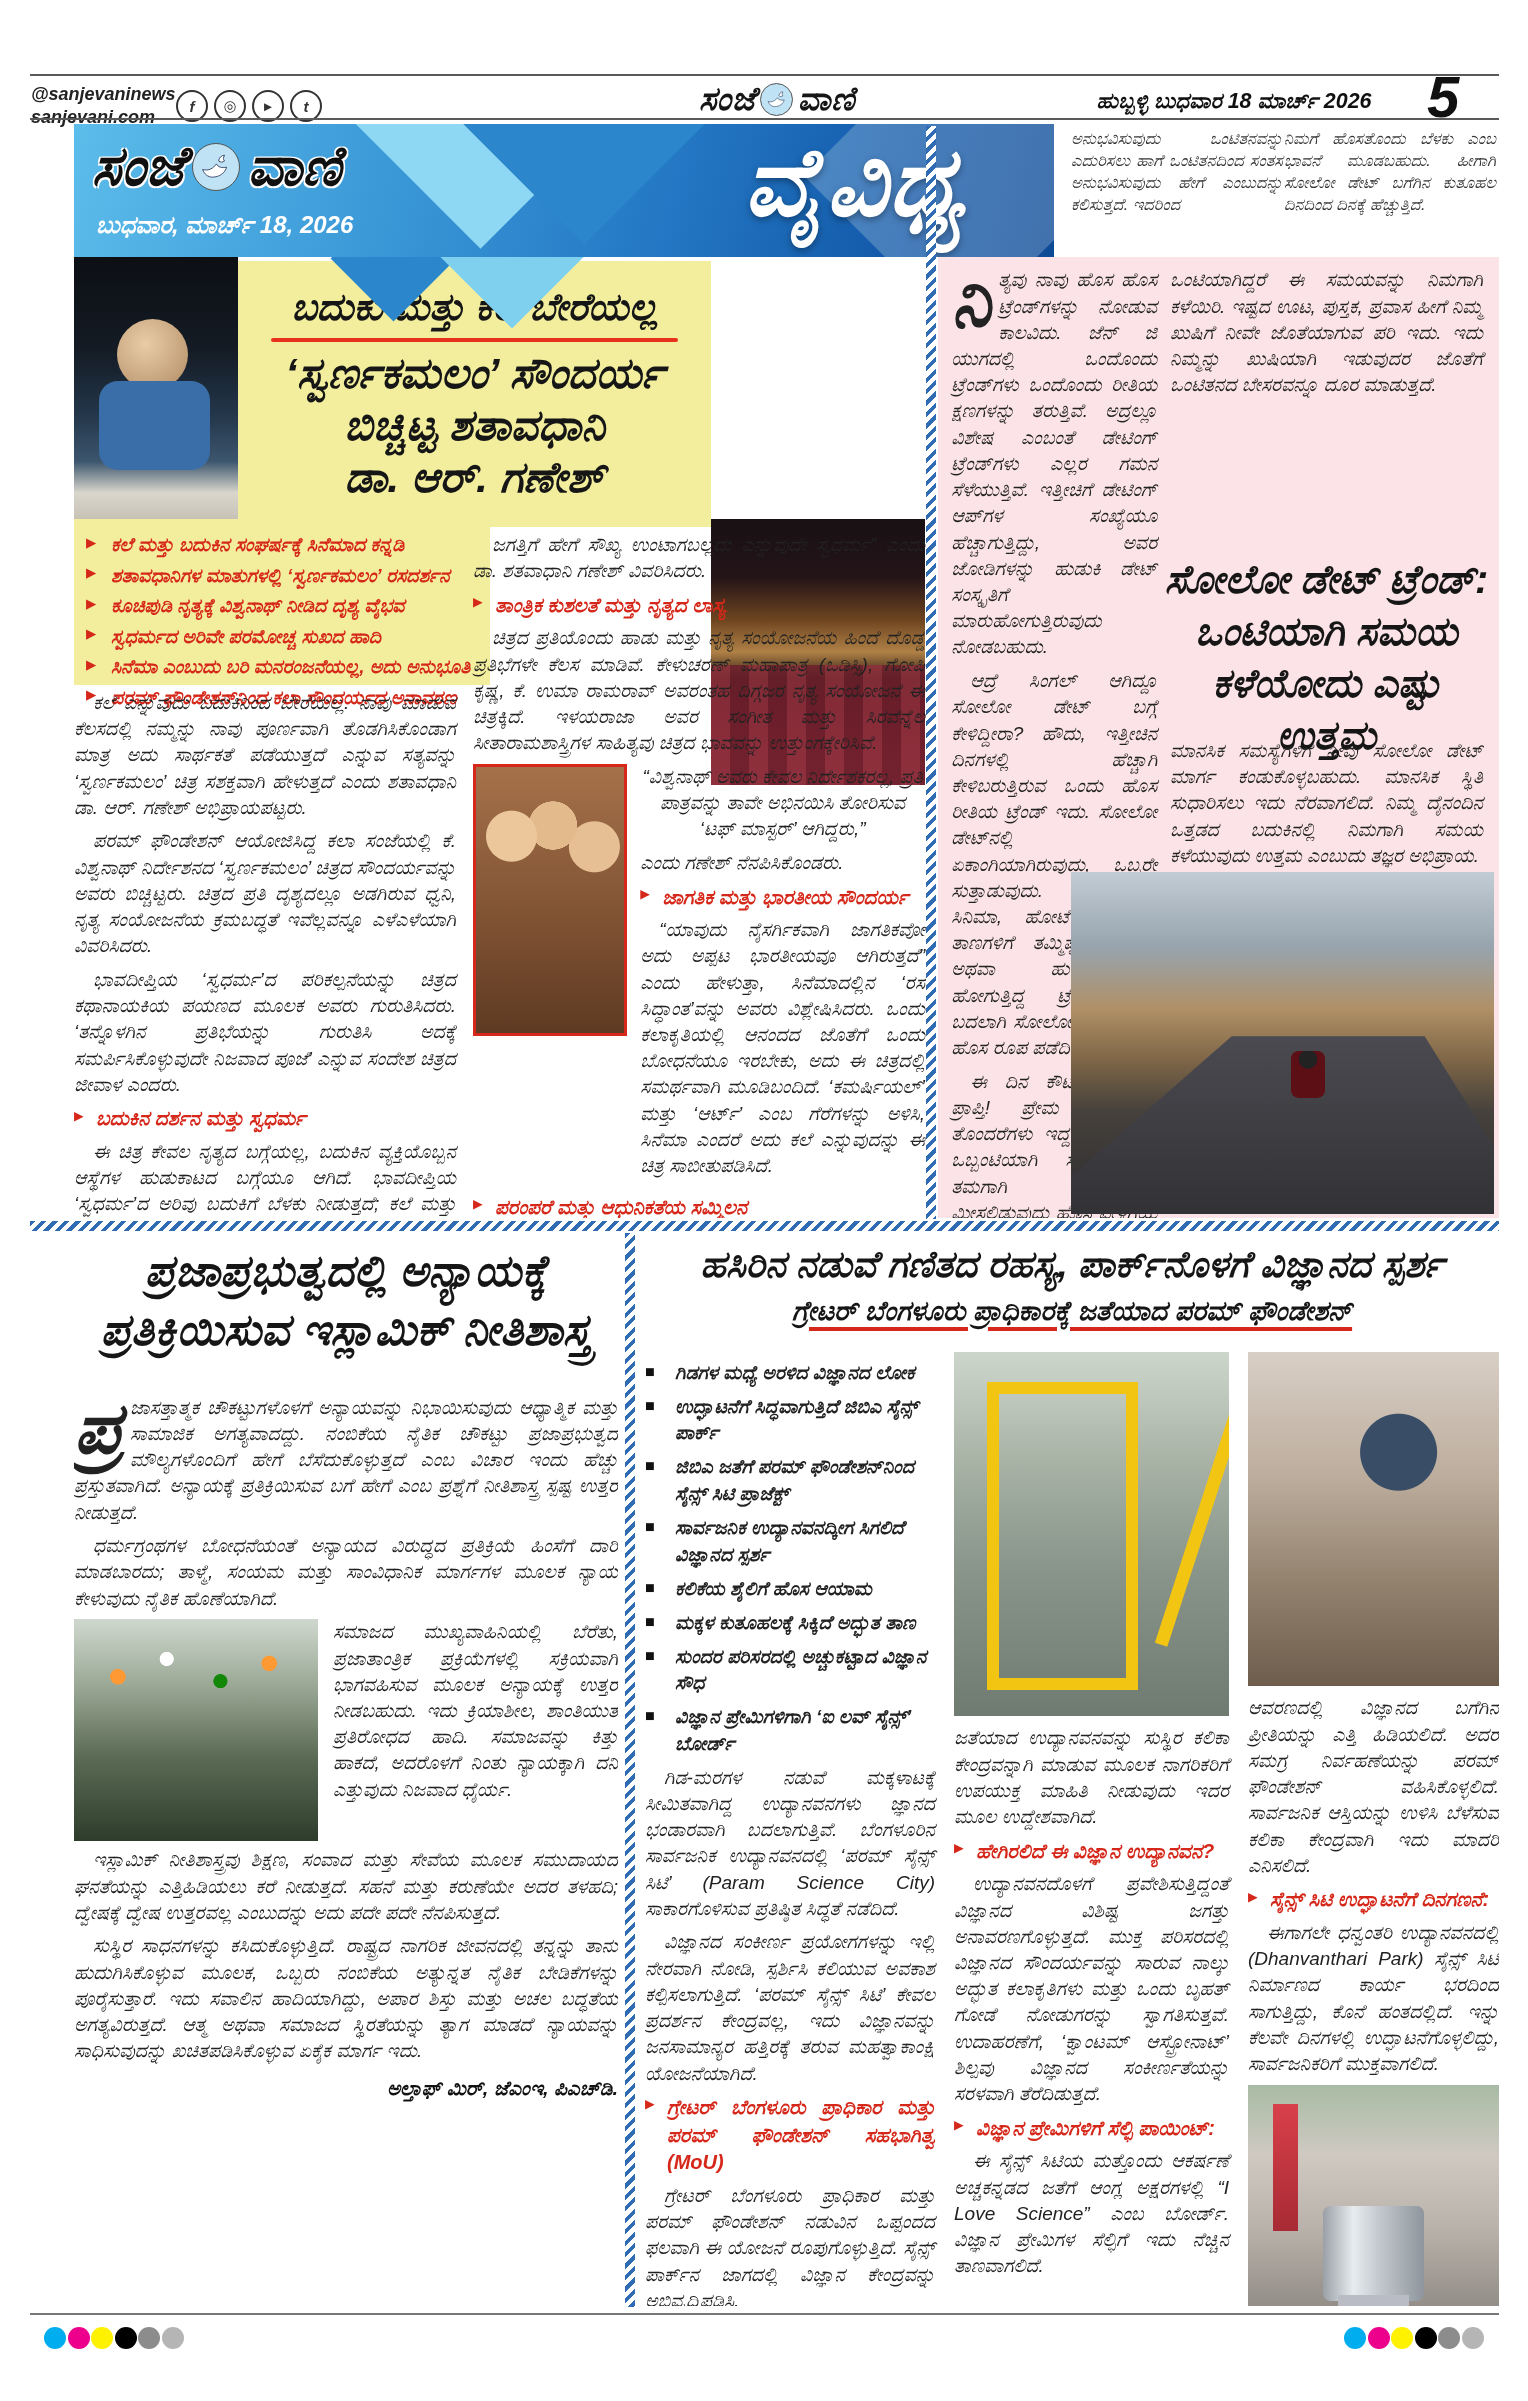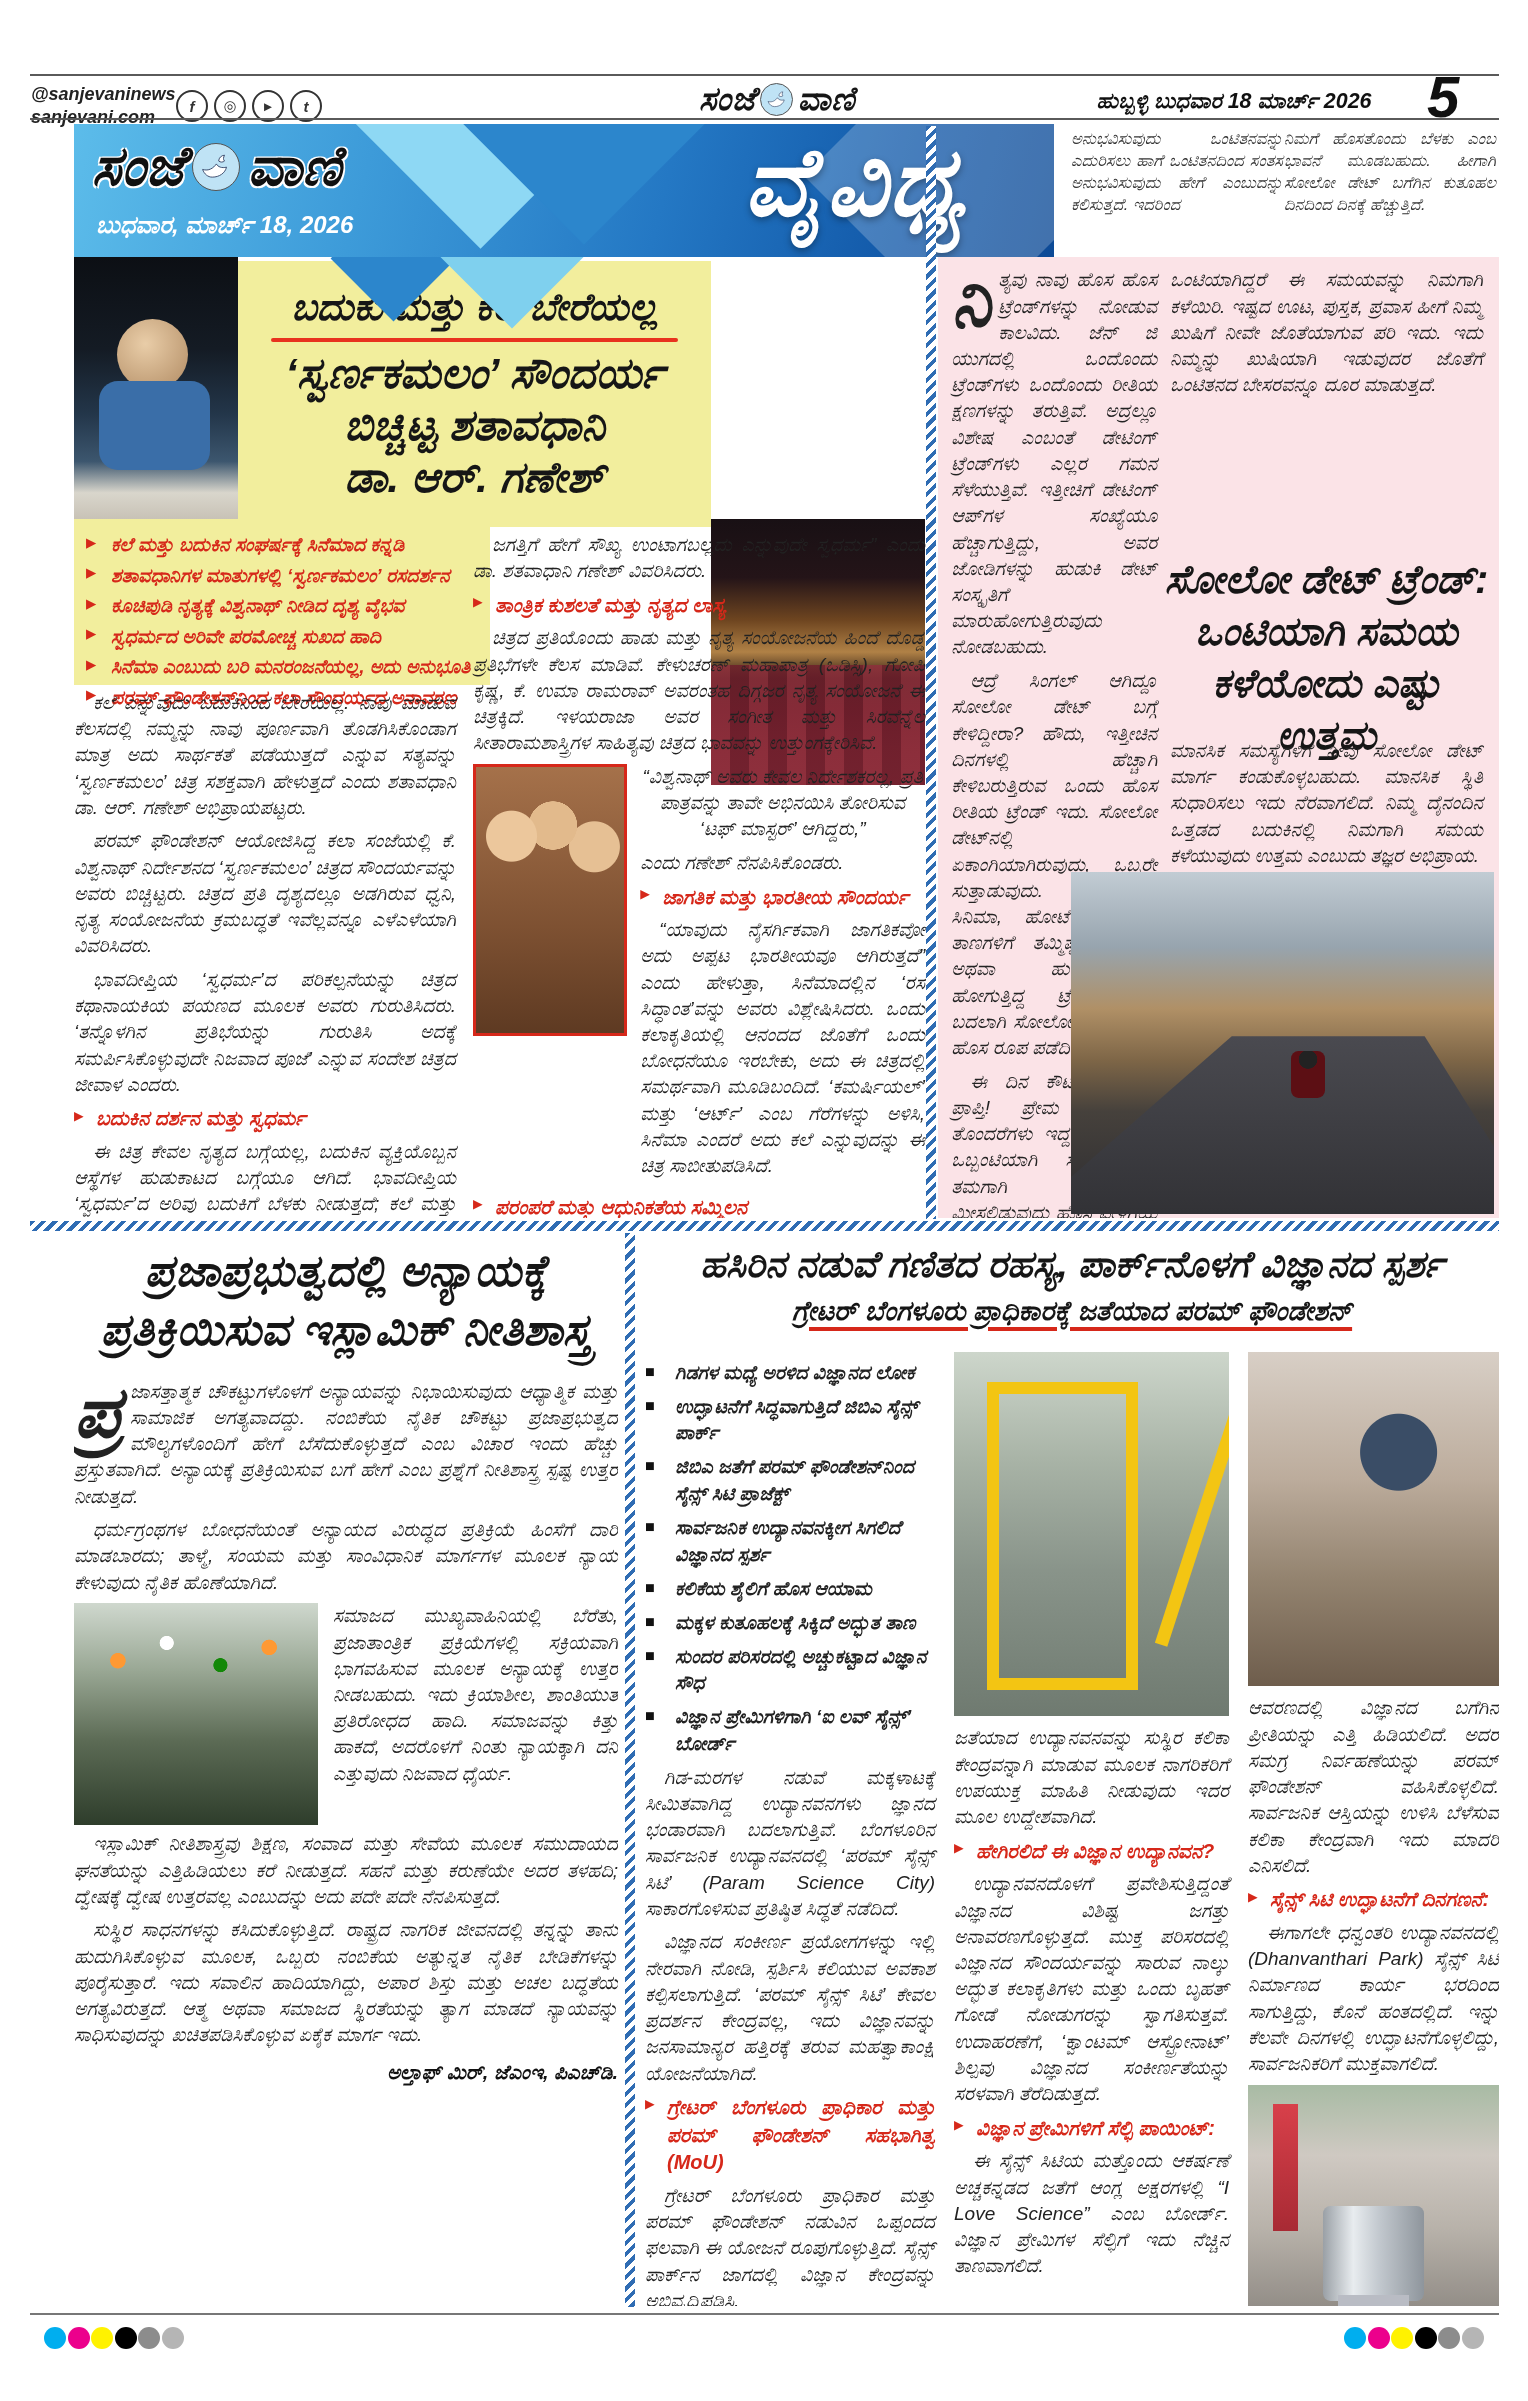--- a/index.html
+++ b/index.html
@@ -230,21 +230,21 @@
       <div class="road"></div>
       <div class="rider"></div>
     </div>
   </div>
 
   <div class="abs hatch" style="left:30px;top:1221px;width:1469px;height:10.4px;"></div>
 
   <div class="abs" style="left:74px;top:1241px;width:544px;height:1057px;overflow:hidden;">
     <div class="sec-hl">ಪ್ರಜಾಪ್ರಭುತ್ವದಲ್ಲಿ ಅನ್ಯಾಯಕ್ಕೆ</div>
     <div class="sec-hl">ಪ್ರತಿಕ್ರಿಯಿಸುವ ಇಸ್ಲಾಮಿಕ್ ನೀತಿಶಾಸ್ತ್ರ</div>
-    <div class="body-t" style="margin-top:19px;">
+    <div class="body-t" style="margin-top:35px;">
       <p style="text-indent:0;">
         <span class="dropcap">ಪ್ರ</span><span>ಜಾಸತ್ತಾತ್ಮಕ ಚೌಕಟ್ಟುಗಳೊಳಗೆ ಅನ್ಯಾಯವನ್ನು ನಿಭಾಯಿಸುವುದು ಆಧ್ಯಾತ್ಮಿಕ ಮತ್ತು ಸಾಮಾಜಿಕ ಅಗತ್ಯವಾದದ್ದು. ನಂಬಿಕೆಯ ನೈತಿಕ ಚೌಕಟ್ಟು ಪ್ರಜಾಪ್ರಭುತ್ವದ ಮೌಲ್ಯಗಳೊಂದಿಗೆ ಹೇಗೆ ಬೆಸೆದುಕೊಳ್ಳುತ್ತದೆ ಎಂಬ ವಿಚಾರ ಇಂದು ಹೆಚ್ಚು ಪ್ರಸ್ತುತವಾಗಿದೆ. ಅನ್ಯಾಯಕ್ಕೆ ಪ್ರತಿಕ್ರಿಯಿಸುವ ಬಗೆ ಹೇಗೆ ಎಂಬ ಪ್ರಶ್ನೆಗೆ ನೀತಿಶಾಸ್ತ್ರ ಸ್ಪಷ್ಟ ಉತ್ತರ ನೀಡುತ್ತದೆ.</span>
       </p>
       <p>ಧರ್ಮಗ್ರಂಥಗಳ ಬೋಧನೆಯಂತೆ ಅನ್ಯಾಯದ ವಿರುದ್ಧದ ಪ್ರತಿಕ್ರಿಯೆ ಹಿಂಸೆಗೆ ದಾರಿ ಮಾಡಬಾರದು; ತಾಳ್ಮೆ, ಸಂಯಮ ಮತ್ತು ಸಾಂವಿಧಾನಿಕ ಮಾರ್ಗಗಳ ಮೂಲಕ ನ್ಯಾಯ ಕೇಳುವುದು ನೈತಿಕ ಹೊಣೆಯಾಗಿದೆ.</p>
       <div style="display:flex;gap:15px;margin:6px 0;">
         <div class="photo ph-crowd" style="width:244px;height:222px;flex:0 0 auto;"></div>
         <div style="flex:1;">
           <p style="text-indent:0;">ಸಮಾಜದ ಮುಖ್ಯವಾಹಿನಿಯಲ್ಲಿ ಬೆರೆತು, ಪ್ರಜಾತಾಂತ್ರಿಕ ಪ್ರಕ್ರಿಯೆಗಳಲ್ಲಿ ಸಕ್ರಿಯವಾಗಿ ಭಾಗವಹಿಸುವ ಮೂಲಕ ಅನ್ಯಾಯಕ್ಕೆ ಉತ್ತರ ನೀಡಬಹುದು. ಇದು ಕ್ರಿಯಾಶೀಲ, ಶಾಂತಿಯುತ ಪ್ರತಿರೋಧದ ಹಾದಿ. ಸಮಾಜವನ್ನು ಕಿತ್ತು ಹಾಕದೆ, ಅದರೊಳಗೆ ನಿಂತು ನ್ಯಾಯಕ್ಕಾಗಿ ದನಿ ಎತ್ತುವುದು ನಿಜವಾದ ಧೈರ್ಯ.</p>
         </div>
       </div>
@@ -260,21 +260,21 @@
     <div class="sec-hl2">ಹಸಿರಿನ ನಡುವೆ ಗಣಿತದ ರಹಸ್ಯ, ಪಾರ್ಕ್‌ನೊಳಗೆ ವಿಜ್ಞಾನದ ಸ್ಪರ್ಶ</div>
     <div class="deck">ಗ್ರೇಟರ್ ಬೆಂಗಳೂರು ಪ್ರಾಧಿಕಾರಕ್ಕೆ ಜತೆಯಾದ ಪರಮ್ ಫೌಂಡೇಶನ್</div>
 
     <div class="cols3" style="margin-top:25px;height:961px;">
 
       <div style="width:290px;flex:0 0 auto;">
         <div>
           <div class="sq">ಗಿಡಗಳ ಮಧ್ಯೆ ಅರಳಿದ ವಿಜ್ಞಾನದ ಲೋಕ</div>
           <div class="sq">ಉದ್ಘಾಟನೆಗೆ ಸಿದ್ಧವಾಗುತ್ತಿದೆ ಜಿಬಿಎ ಸೈನ್ಸ್ ಪಾರ್ಕ್</div>
           <div class="sq">ಜಿಬಿಎ ಜತೆಗೆ ಪರಮ್ ಫೌಂಡೇಶನ್‌ನಿಂದ ಸೈನ್ಸ್ ಸಿಟಿ ಪ್ರಾಜೆಕ್ಟ್</div>
-          <div class="sq">ಸಾರ್ವಜನಿಕ ಉದ್ಯಾನವನಕ್ಕೀಗ ಸಿಗಲಿದೆ ವಿಜ್ಞಾನದ ಸ್ಪರ್ಶ</div>
+          <div class="sq">ಸಾರ್ವಜನಿಕ ಉದ್ಯಾನವನದ್ಕೀಗ ಸಿಗಲಿದೆ ವಿಜ್ಞಾನದ ಸ್ಪರ್ಶ</div>
           <div class="sq">ಕಲಿಕೆಯ ಶೈಲಿಗೆ ಹೊಸ ಆಯಾಮ</div>
           <div class="sq">ಮಕ್ಕಳ ಕುತೂಹಲಕ್ಕೆ ಸಿಕ್ಕಿದೆ ಅದ್ಭುತ ತಾಣ</div>
           <div class="sq">ಸುಂದರ ಪರಿಸರದಲ್ಲಿ ಅಚ್ಚುಕಟ್ಟಾದ ವಿಜ್ಞಾನ ಸೌಧ</div>
           <div class="sq">ವಿಜ್ಞಾನ ಪ್ರೇಮಿಗಳಿಗಾಗಿ ‘ಐ ಲವ್ ಸೈನ್ಸ್’ ಬೋರ್ಡ್</div>
         </div>
         <div class="body-t">
           <p>ಗಿಡ-ಮರಗಳ ನಡುವೆ ಮಕ್ಕಳಾಟಕ್ಕೆ ಸೀಮಿತವಾಗಿದ್ದ ಉದ್ಯಾನವನಗಳು ಜ್ಞಾನದ ಭಂಡಾರವಾಗಿ ಬದಲಾಗುತ್ತಿವೆ. ಬೆಂಗಳೂರಿನ ಸಾರ್ವಜನಿಕ ಉದ್ಯಾನವನದಲ್ಲಿ ‘ಪರಮ್ ಸೈನ್ಸ್ ಸಿಟಿ’ (Param Science City) ಸಾಕಾರಗೊಳಿಸುವ ಪ್ರತಿಷ್ಠಿತ ಸಿದ್ಧತೆ ನಡೆದಿದೆ.</p>
           <p>ವಿಜ್ಞಾನದ ಸಂಕೀರ್ಣ ಪ್ರಯೋಗಗಳನ್ನು ಇಲ್ಲಿ ನೇರವಾಗಿ ನೋಡಿ, ಸ್ಪರ್ಶಿಸಿ ಕಲಿಯುವ ಅವಕಾಶ ಕಲ್ಪಿಸಲಾಗುತ್ತಿದೆ. ‘ಪರಮ್ ಸೈನ್ಸ್ ಸಿಟಿ’ ಕೇವಲ ಪ್ರದರ್ಶನ ಕೇಂದ್ರವಲ್ಲ, ಇದು ವಿಜ್ಞಾನವನ್ನು ಜನಸಾಮಾನ್ಯರ ಹತ್ತಿರಕ್ಕೆ ತರುವ ಮಹತ್ವಾಕಾಂಕ್ಷಿ ಯೋಜನೆಯಾಗಿದೆ.</p>
           <div class="rsub">ಗ್ರೇಟರ್ ಬೆಂಗಳೂರು ಪ್ರಾಧಿಕಾರ ಮತ್ತು ಪರಮ್ ಫೌಂಡೇಶನ್ ಸಹಭಾಗಿತ್ವ (MoU)</div>
           <p>ಗ್ರೇಟರ್ ಬೆಂಗಳೂರು ಪ್ರಾಧಿಕಾರ ಮತ್ತು ಪರಮ್ ಫೌಂಡೇಶನ್ ನಡುವಿನ ಒಪ್ಪಂದದ ಫಲವಾಗಿ ಈ ಯೋಜನೆ ರೂಪುಗೊಳ್ಳುತ್ತಿದೆ. ಸೈನ್ಸ್ ಪಾರ್ಕ್‌ನ ಜಾಗದಲ್ಲಿ ವಿಜ್ಞಾನ ಕೇಂದ್ರವನ್ನು ಅಭಿವೃದ್ಧಿಪಡಿಸಿ,</p>

